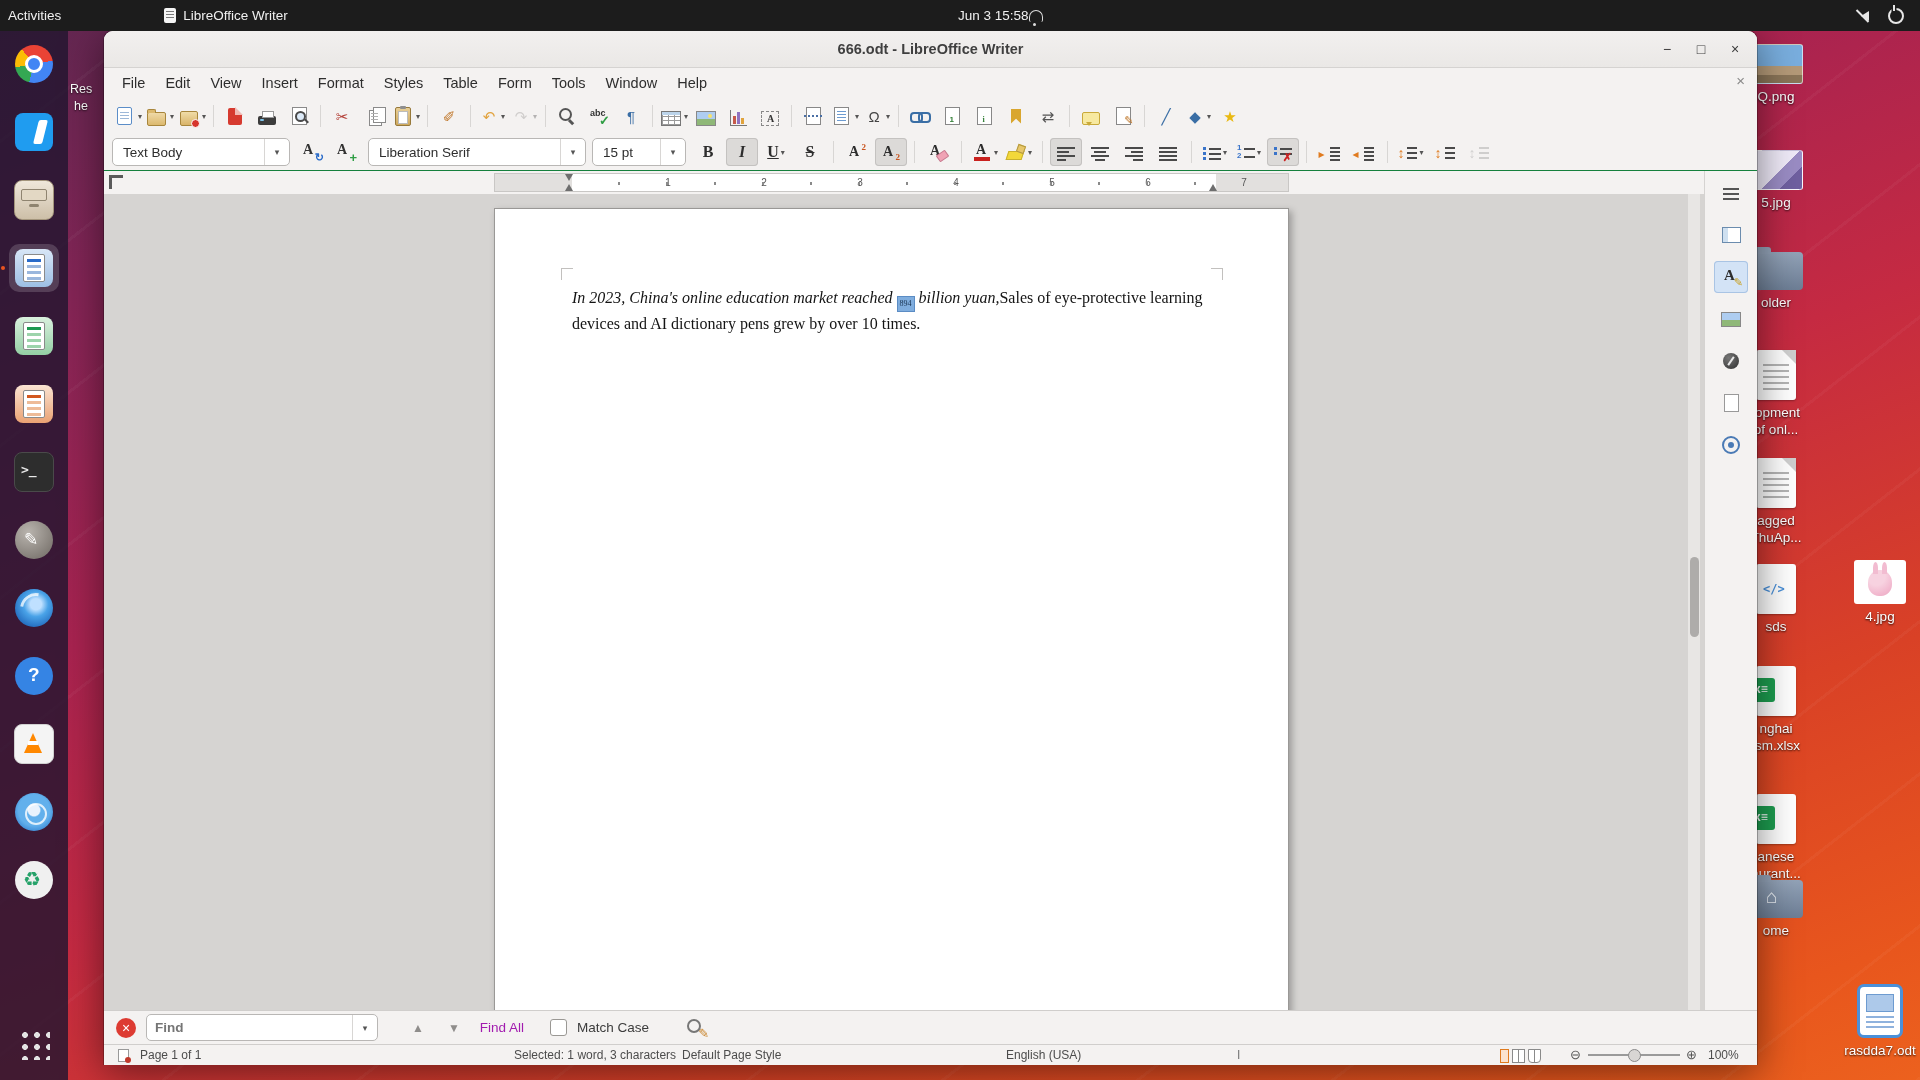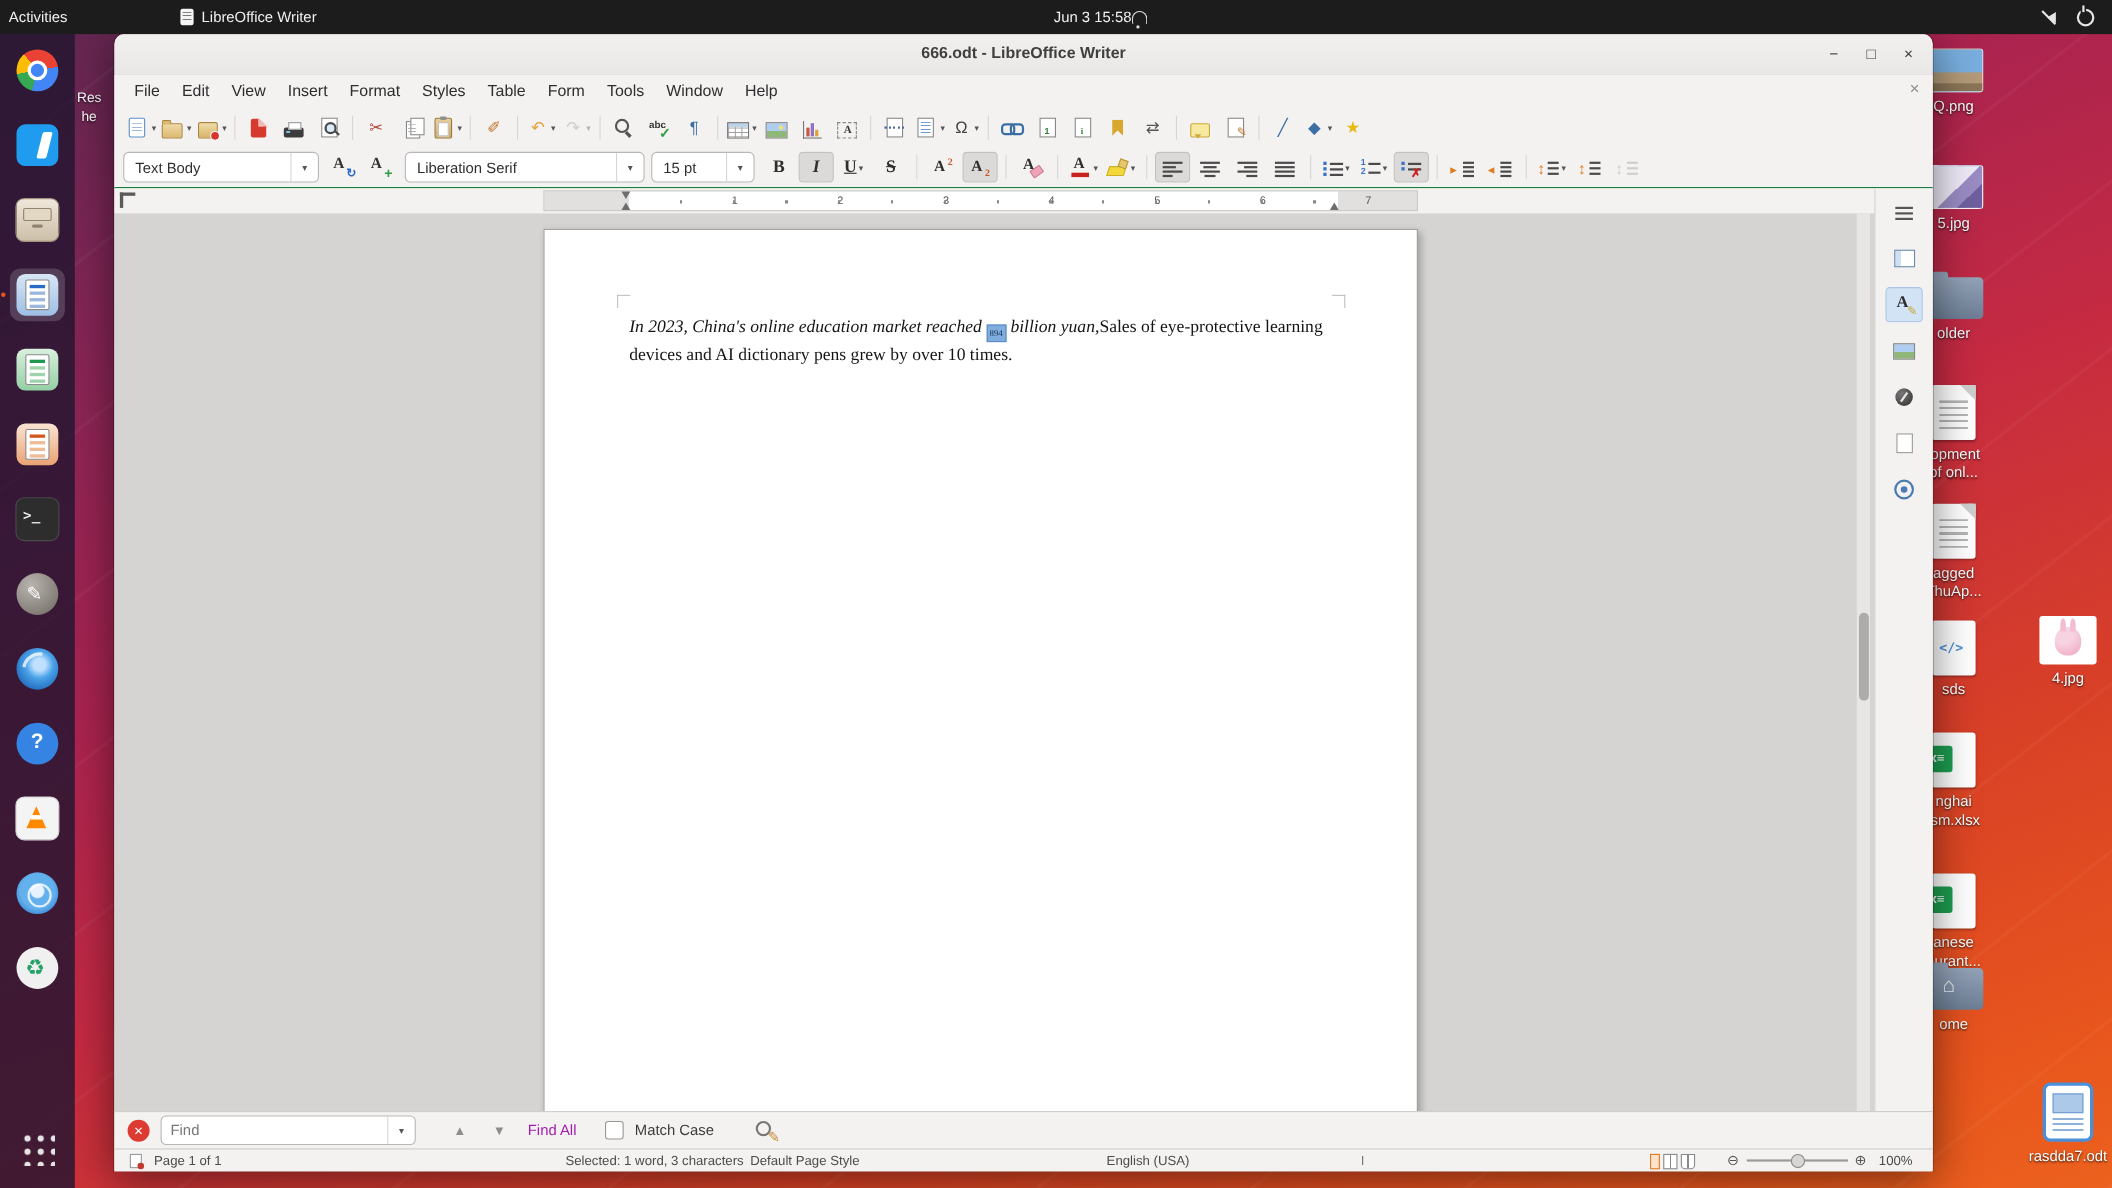--- a/index.html
+++ b/index.html
@@ -259,21 +259,21 @@
   .k-nav::after{content:"";position:absolute;left:7px;top:3px;width:2px;height:10px;background:#e8e8e8;transform:rotate(35deg);}
   .k-pagedeck{width:13px;height:16px;background:#fff;border:1px solid #999;}
   .k-a11y{width:14px;height:14px;border:2px solid #4a7ab5;border-radius:50%;}
   .k-a11y::after{content:"";position:absolute;left:4px;top:4px;width:6px;height:6px;border-radius:50%;background:#4a7ab5;}
 
   
   .findbar{position:absolute;left:0;right:0;top:979px;height:34px;background:#f4f2f1;border-top:1px solid #d0cecc;
     display:flex;align-items:center;gap:10px;padding-left:12px;box-sizing:border-box;}
   .fclose{width:20px;height:20px;border-radius:50%;background:#dd3b32;color:#fff;display:flex;align-items:center;justify-content:center;font-size:14px;line-height:1;}
   .findwrap{display:flex;align-items:center;width:230px;height:25px;background:#fff;border:1px solid #b9b7b5;border-radius:5px;overflow:hidden;}
-  .find-input{flex:1;border:none;outline:none;padding:0 8px;font-size:13.5px;color:#333;font-family:"Liberation Sans",sans-serif;background:transparent;}
+  .find-input{flex:1;border:none;outline:none;padding:0 8px;font-size:13.5px;color:#333;font-family:"Liberation Sans",sans-serif;background:transparent;font-weight:bold;}
   .farrow{font-size:12px;color:#8f8d8b;}
   .flabel{font-size:13.5px;color:#3c3c3c;}
   .cb{width:15px;height:15px;background:#fff;border:1px solid #9a9894;border-radius:3px;}
   .fr-ic{position:relative;width:22px;height:22px;}
   .fr-ic::before{content:"";position:absolute;left:2px;top:2px;width:10px;height:10px;border:2px solid #777;border-radius:50%;}
   .fr-ic::after{content:"\270E";position:absolute;right:-2px;bottom:-2px;font-size:13px;color:#c9862f;}
 
   
   .statusbar{position:absolute;left:0;right:0;top:1013px;height:20px;background:#f4f2f1;border-top:1px solid #d0cecc;
     font-size:12px;color:#4c4c4c;}

